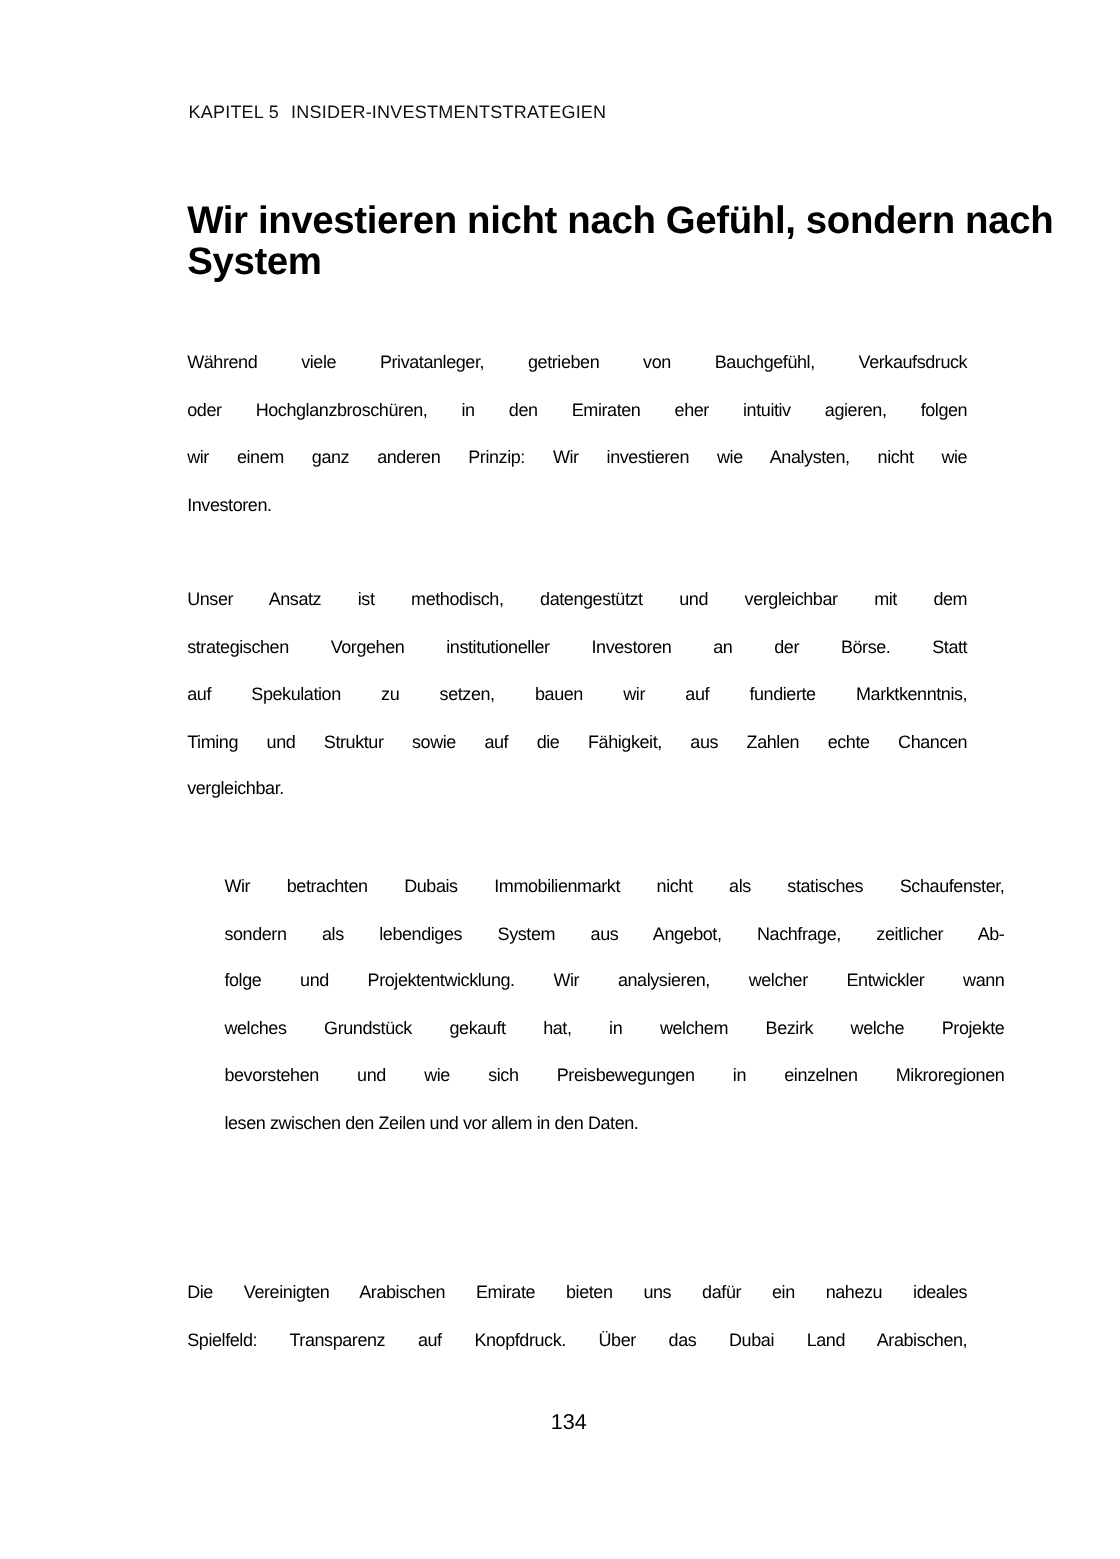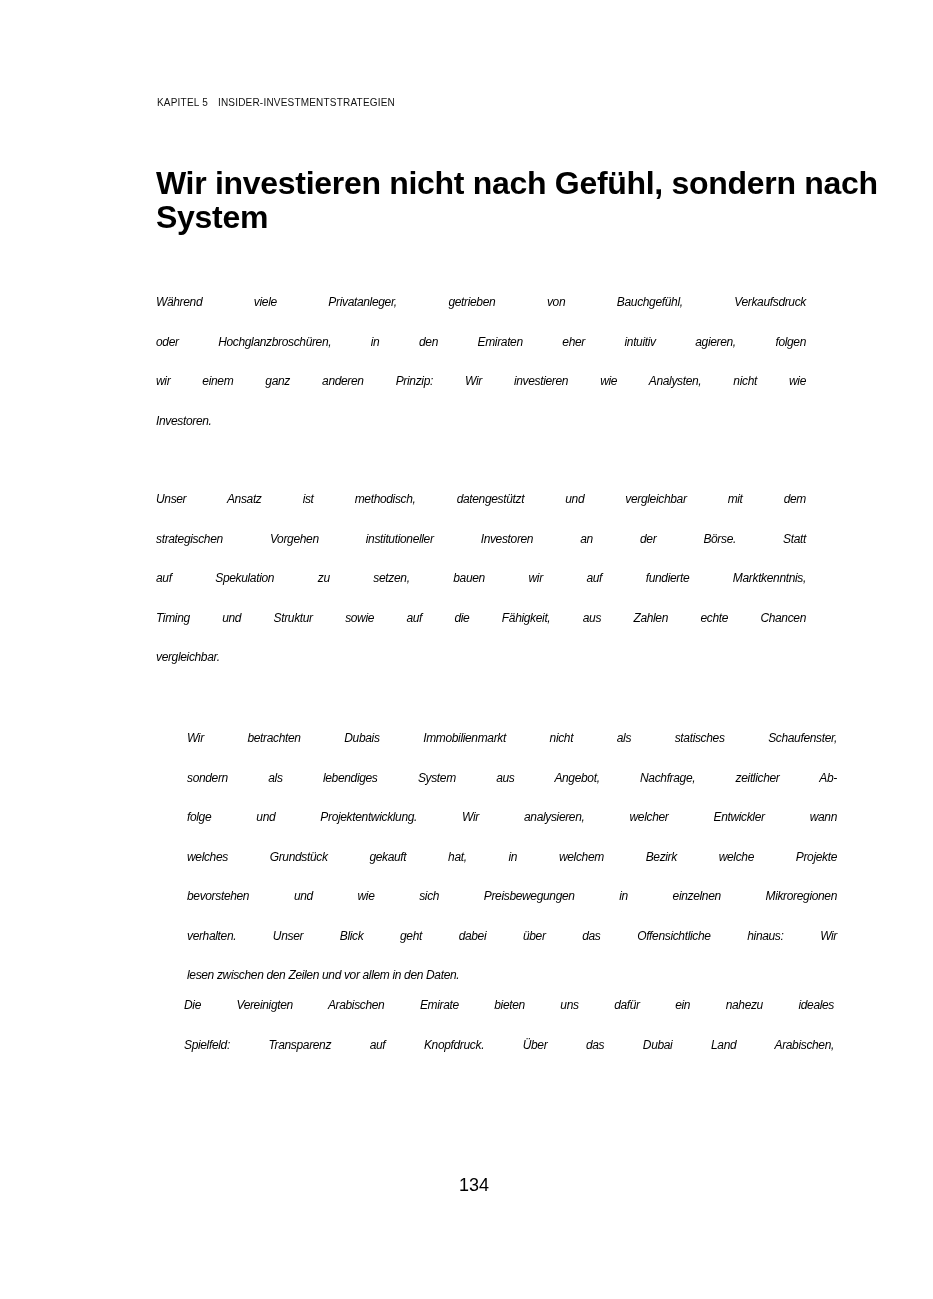--- a/index.html
+++ b/index.html
@@ -18,22 +18,22 @@
     .page {
       position: absolute;
       left: 0; top: 0;
       width: 933px;
       height: 1299px;
       background: #ffffff;
     }
     .running-header {
       position: absolute;
       left: 157px;
-      top: 97px;
-      font-size: 10px;
+      top: 85px;
+      font-size: 15px;
       letter-spacing: 0.2px;
       color: #111;
       white-space: nowrap;
     }
     .running-header .sep { display: inline-block; width: 10px; }
     .chapter-title {
       position: absolute;
       left: 156px;
       top: 166px;
       width: 660px;
@@ -48,34 +48,33 @@
     .para {
       position: absolute;
       left: 156px;
       width: 650px;
       margin: 0;
     }
     .para .line {
       display: block;
       height: 39.5px;
       line-height: 39.5px;
-      font-size: 12px;
+      font-size: 15px;
       text-align: justify;
       text-align-last: justify;
       white-space: nowrap;
       letter-spacing: -0.35px;
-      font-style: italic;
     }
     .para .line.last {
       text-align-last: left;
     }
     #p1 { top: 283px; }
     #p2 { top: 480px; }
     #p3 { top: 719px; margin-left: 31px; }
-    #p4 { top: 986px; margin-left: 28px; }
+    #p4 { top: 1058px; }
     .page-number {
       position: absolute;
       left: 0;
       width: 948px;
       top: 1175px;
       text-align: center;
       font-size: 18px;
       color: #000;
     }
   </style>
@@ -107,21 +106,20 @@
     <span class="line">Timing und Struktur sowie auf die Fähigkeit, aus Zahlen echte Chancen</span>
     <span class="line last">vergleichbar.</span>
   </p>
 
   <p class="para" id="p3">
     <span class="line">Wir betrachten Dubais Immobilienmarkt nicht als statisches Schaufenster,</span>
     <span class="line">sondern als lebendiges System aus Angebot, Nachfrage, zeitlicher Ab-</span>
     <span class="line">folge und Projektentwicklung. Wir analysieren, welcher Entwickler wann</span>
     <span class="line">welches Grundstück gekauft hat, in welchem Bezirk welche Projekte</span>
     <span class="line">bevorstehen und wie sich Preisbewegungen in einzelnen Mikroregionen</span>
-    <span class="line">verhalten. Unser Blick geht dabei über das Offensichtliche hinaus: Wir</span>
     <span class="line last">lesen zwischen den Zeilen und vor allem in den Daten.</span>
   </p>
 
   <p class="para" id="p4">
     <span class="line">Die Vereinigten Arabischen Emirate bieten uns dafür ein nahezu ideales</span>
     <span class="line">Spielfeld: Transparenz auf Knopfdruck. Über das Dubai Land Arabischen,</span>
   </p>
 
   <div class="page-number">134</div>
 

